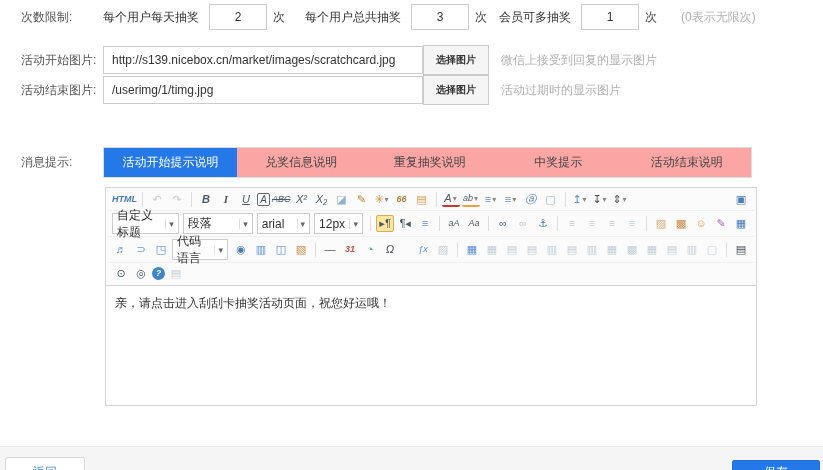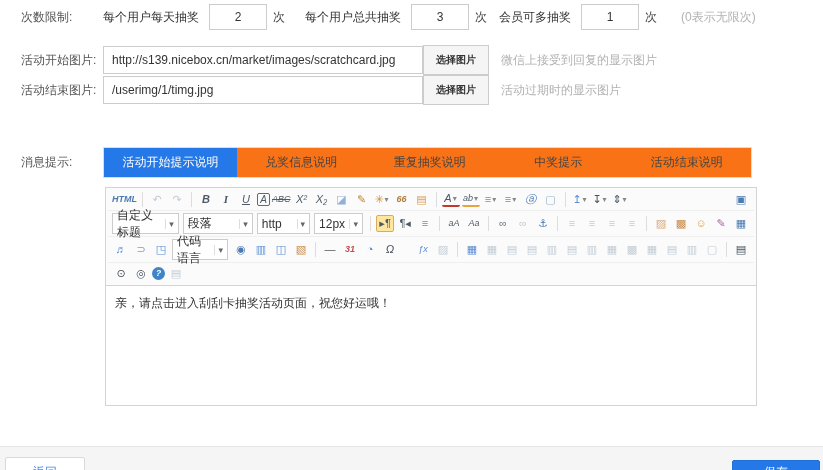--- a/index.html
+++ b/index.html
@@ -8,21 +8,21 @@
   .page { position:relative; width:823px; height:470px; background:#fff; }
   .row { position:absolute; left:0; width:823px; display:flex; align-items:center; }
   .lbl { width:103px; padding-left:21px; color:#555; flex:0 0 103px; }
   .unit { margin:0 6px; color:#444; }
   .note { color:#b2b2b2; margin-left:12px; white-space:nowrap; }
   input.num { width:58px; height:26px; border:1px solid #ccc; text-align:center; font-size:12px; color:#333; background:#fff; }
   input.url { width:320px; height:28px; border:1px solid #ccc; padding:0 8px; font-size:12px; color:#333; background:#fff; }
   .pickbtn { margin-left:0; height:30px; padding:0 12px; background:#f5f5f5; border:1px solid #ccc; color:#333; font-weight:bold; font-size:10px; display:inline-flex; align-items:center; cursor:pointer; }
   .member { height:28px; padding:0 17px; background:#fff; border:1px solid #ddd; margin-left:-1px; display:inline-flex; align-items:center; color:#444; cursor:pointer; }
   .member:first-child { margin-left:0; }
-  .tabs { width:649px; height:31px; border:1px solid #ddd; display:flex; background:#f97316;justify-content:space-between; }
+  .tabs { width:649px; height:31px; border:1px solid #ddd; display:flex; background:#fca5a5;justify-content:space-between; }
   .tab { flex:1; text-align:center; line-height:29px; color:#444; cursor:pointer; white-space:nowrap; overflow:hidden; }
   .tab.active { flex:0 0 133px; background:var(--accent); color:#fff; }
   
   .editor { position:absolute; left:105px; top:187px; width:652px; height:219px; border:1px solid #d4d4d4; display:flex; flex-direction:column; background:#fff; }
   .tbwrap { background:#fbfbfb; border-bottom:1px solid #d4d4d4; padding:1px 2px; }
   .tbrow { display:flex; align-items:center; padding:2px 3px; flex-wrap:nowrap; }
   .tbgroup { display:inline-flex; align-items:center; flex-wrap:nowrap; }
   .ic { display:inline-flex; align-items:center; justify-content:center; min-width:18px; height:17px; margin:0 1px; font-size:11px; color:#4d5a66; cursor:pointer; border-radius:2px; line-height:1; white-space:nowrap; }
   .ic.sep { min-width:1px; width:1px; height:15px; background:#dcdcdc; margin:0 4px; cursor:default; }
   .ic.gap { flex:1; cursor:default; }
@@ -127,21 +127,21 @@
       <div class="tbrow" style="border-bottom:1px solid #efefef;">
         <span class="ue-select" style="width:86px;">
           <span>自定义标题</span>
           <span class="sel-caret">▾</span>
         </span>
         <span class="ue-select" style="width:90px;">
           <span>段落</span>
           <span class="sel-caret">▾</span>
         </span>
         <span class="ue-select" style="width:68px;">
-          <span>http</span>
+          <span>arial</span>
           <span class="sel-caret">▾</span>
         </span>
         <span class="ue-select" style="width:62px;">
           <span>12px</span>
           <span class="sel-caret">▾</span>
         </span>
         <span class="tbgroup">
             <i class="ic sep"></i>
             <i class="ic activebtn">▸¶</i>
             <i class="ic">¶◂</i>

